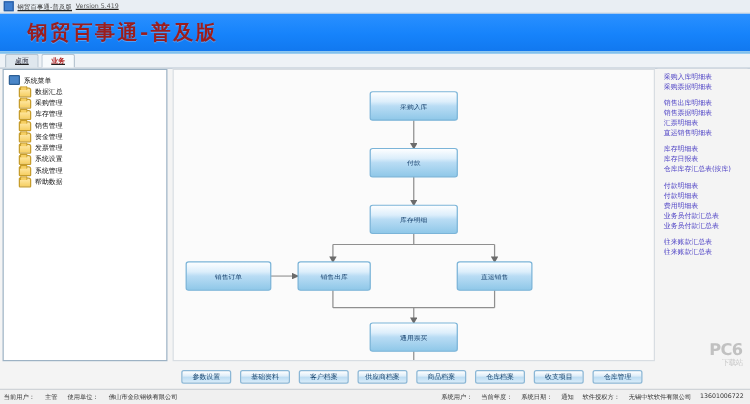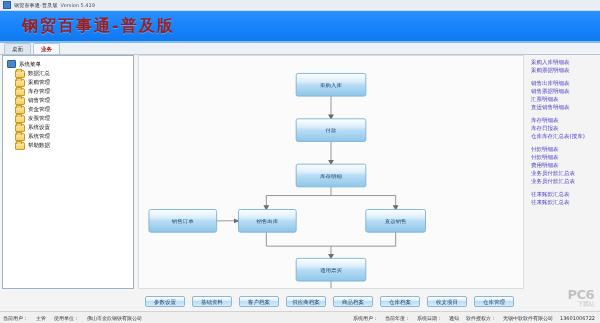--- a/index.html
+++ b/index.html
@@ -1,21 +1,21 @@
 <!DOCTYPE html>
 <html><head>
 <meta charset="utf-8">
 <style>
   html,body{margin:0;padding:0;}
   body{
     width:600px;height:323px;overflow:hidden;
     font-family:"DejaVu Sans","Liberation Sans",sans-serif;
     font-size:6px;color:#222;background:#f2f2f2;
   }
-  #app{position:relative;width:600px;height:323px;background:#f4f4f4;}
+  #app{position:relative;width:600px;height:323px;background:#f4f4f4;text-decoration:underline;}
 
   
   .titlebar{
     height:11px;background:#e9eef3;border-bottom:1px solid #cfd8e0;
     display:flex;align-items:center;padding:0 3px;box-sizing:border-box;
   }
   .tb-icon{width:6px;height:6px;background:#3f7fd0;border:1px solid #2a5fa5;margin-right:3px;flex:none;}
   .tb-title{font-size:5px;color:#333;white-space:nowrap;letter-spacing:.2px;}
   .tb-ver{font-size:5px;color:#555;margin-left:3px;}
 
@@ -111,21 +111,21 @@
     background:#f0f0f0;border-top:1px solid #d0d4d8;
     display:flex;align-items:center;box-sizing:border-box;padding:0 3px;
     font-size:5px;color:#333;white-space:nowrap;overflow:hidden;
   }
   .st-left{display:flex;gap:8px;}
   .st-right{display:flex;gap:7px;margin-left:auto;padding-right:2px;}
   .st-cell{white-space:nowrap;}
 
   
   .wm{
-    position:absolute;right:6px;bottom:14px;font-size:13px;font-weight:bold;
+    position:absolute;right:6px;bottom:28px;font-size:13px;font-weight:bold;
     color:#b9b9b9;letter-spacing:-0.5px;font-family:"DejaVu Sans","Liberation Sans",sans-serif;
     opacity:.85;pointer-events:none;
   }
   .wm .sub{font-size:6px;font-weight:normal;color:#c0c0c0;display:block;text-align:right;margin-top:-2px;}
 </style>
 </head>
 <body>
 
 <div id="app">
 

